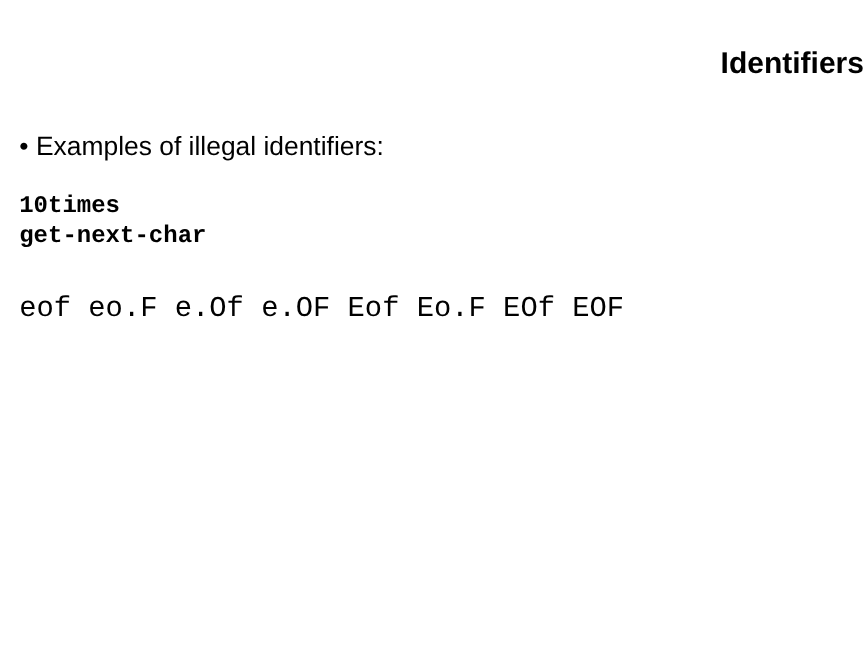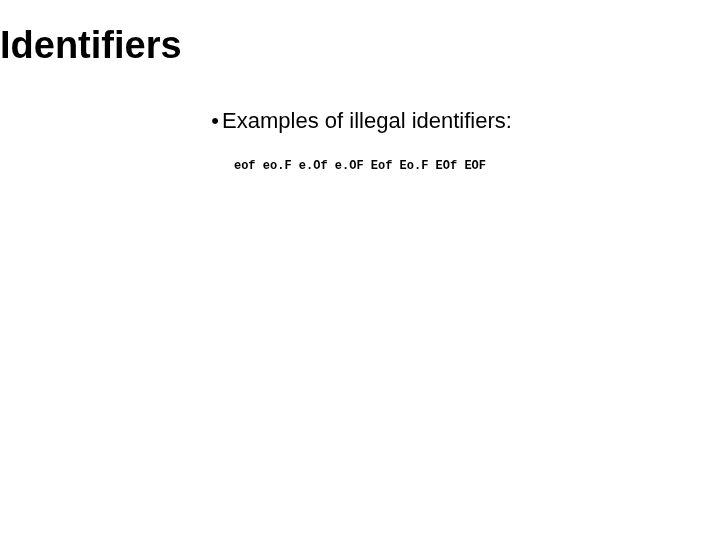--- a/index.html
+++ b/index.html
@@ -11,66 +11,67 @@
     font-family: Arial, Helvetica, sans-serif;
     color: #000;
   }
   .slide {
     width: 720px;
     height: 540px;
     position: relative;
     box-sizing: border-box;
   }
   .title {
-    text-align: left;
+    text-align: right;
     font-weight: bold;
-    font-size: 38px;
-    padding-top: 24px;
+    font-size: 25px;
+    padding-top: 39px;
     padding-bottom: 40px;
   }
   .content {
-    padding: 0 44px;
-    text-align: center;
+    padding: 0 16px;
   }
   .bullet {
     font-size: 22px;
     line-height: 1.25;
     margin-bottom: 24px;
   }
   .bullet .bmark {
     display: inline-block;
     width: 14px;
   }
   .mono {
     font-family: "Courier New", Courier, monospace;
     font-weight: bold;
     font-size: 20px;
     line-height: 1.25;
     margin-bottom: 34px;
     white-space: pre-line;
   }
   .mono-inline {
     font-family: "Courier New", Courier, monospace;
-    font-weight: bold;
-    font-size: 12px;
+    font-weight: normal;
+    font-size: 24px;
   }
   .italic {
     font-style: italic;
   }
 </style>
 </head>
 <body>
 
 <div class="slide">
   <div class="title">Identifiers</div>
 
   <div class="content">
 
     <div class="bullet">
       <span class="bmark">• </span><span>Examples of illegal identifiers:</span>
     </div>
 
+    <div class="mono"><span>10times</span>
+<span>get-next-char</span></div>
 
 
     <div class="mono-inline">eof eo.F e.Of e.OF Eof Eo.F EOf EOF</div>
 
   </div>
 </div>
 
 </body></html>

